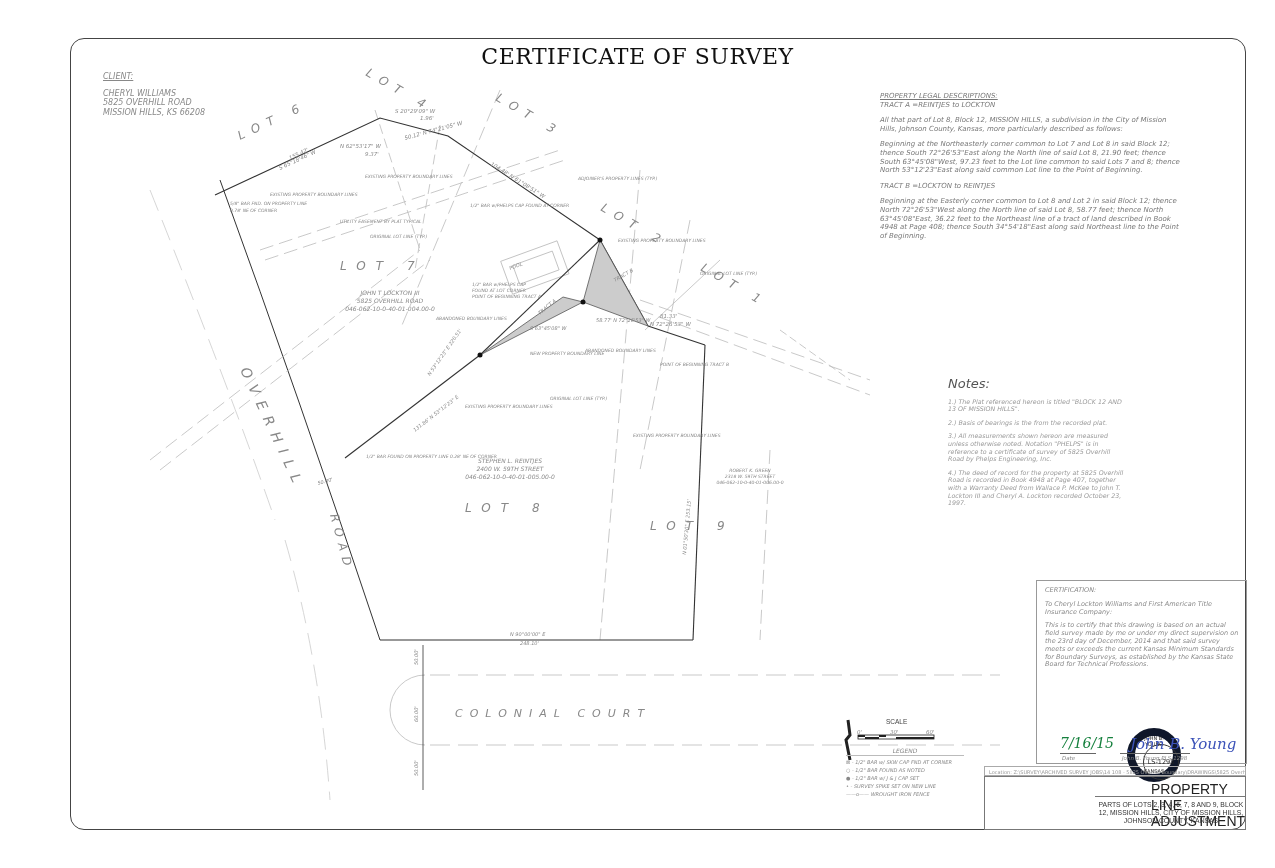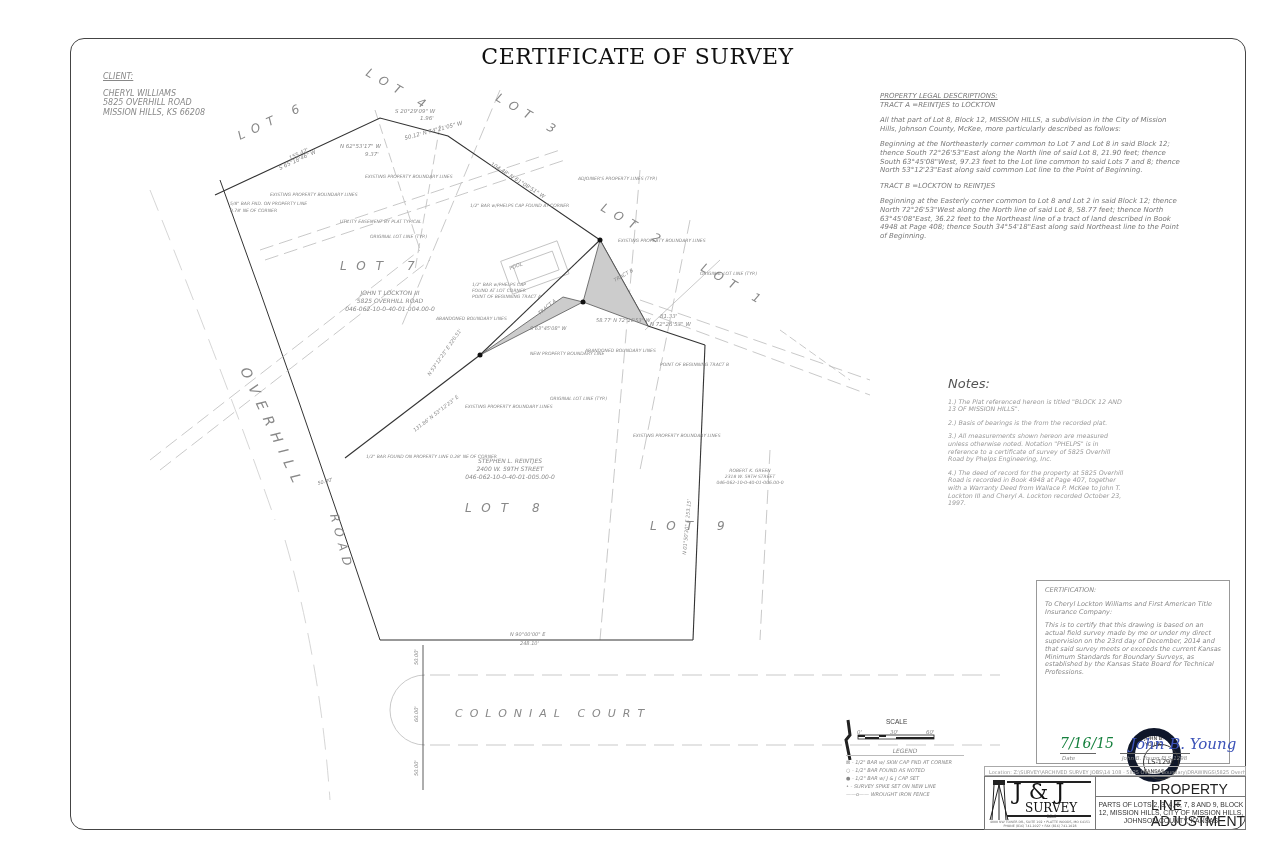--- a/index.html
+++ b/index.html
@@ -7,21 +7,21 @@
   .sheet{position:absolute;left:70px;top:38px;width:1176px;height:792px;border:1.5px solid #444;border-radius:14px;box-sizing:border-box;}
   .title{position:absolute;left:0;width:1275px;top:44px;text-align:center;font-family:"DejaVu Serif",serif;font-size:22px;letter-spacing:0.5px;color:#111;}
   .client{position:absolute;left:103px;top:72px;font-size:8px;line-height:9.5px;color:#888;font-style:italic;}
   .client .hd{text-decoration:underline;margin-bottom:7px;}
   .legal{position:absolute;left:880px;top:92px;width:300px;font-size:7px;line-height:8.6px;color:#777;font-style:italic;}
   .legal .hd{text-decoration:underline;}
   .legal p{margin:0 0 7px 0;}
   .notes{position:absolute;left:948px;top:380px;width:180px;font-size:6.3px;line-height:7.6px;color:#999;font-style:italic;}
   .notes .hd{font-size:13px;color:#555;margin-bottom:10px;}
   .notes p{margin:0 0 6px 0;}
-  .cert{position:absolute;left:1036px;top:580px;width:194px;height:184px;border:1px solid #999;box-sizing:border-box;padding:6px 6px 0 8px;font-size:6.5px;line-height:7.8px;color:#888;font-style:italic;}
+  .cert{position:absolute;left:1036px;top:580px;width:211px;height:184px;border:1px solid #999;box-sizing:border-box;padding:6px 6px 0 8px;font-size:6.5px;line-height:7.8px;color:#888;font-style:italic;}
   .cert p{margin:0 0 6px 0;}
   .seal{position:absolute;left:1127px;top:728px;width:54px;height:54px;border:8px solid #0f172a;border-radius:50%;text-align:center;font-size:6px;color:#222;box-sizing:border-box;}
   .seal .inner{position:absolute;left:8px;top:8px;width:34px;height:34px;border:1px solid #333;border-radius:50%;line-height:34px;font-size:6.5px;font-style:normal;}
   .seal .top{position:absolute;left:0;right:0;top:-1px;font-size:5px;font-style:normal;}
   .seal .bot{position:absolute;left:0;right:0;bottom:0px;font-size:5px;font-style:normal;}
   .date-sig{position:absolute;left:1060px;top:735px;font-family:"DejaVu Serif",serif;font-style:italic;font-size:14px;color:#15803d;}
   .sig{position:absolute;left:1130px;top:735px;font-family:"DejaVu Serif",serif;font-style:italic;font-size:15px;color:#3b52b8;}
   .sigline{position:absolute;border-top:1px solid #666;}
   .sm-lbl{position:absolute;font-size:5.5px;color:#888;font-style:italic;}
   .location{position:absolute;left:984px;top:766px;width:262px;height:10px;border:1px solid #aaa;font-size:5px;line-height:10px;color:#999;padding-left:4px;box-sizing:border-box;white-space:nowrap;overflow:hidden;}
@@ -184,21 +184,21 @@
   <text x="660" y="366" font-size="4.5">POINT OF BEGINNING TRACT B</text>
   <text x="465" y="408" font-size="4.5">EXISTING PROPERTY BOUNDARY LINES</text>
   <text x="550" y="400" font-size="4.5">ORIGINAL LOT LINE (TYP.)</text>
   <text x="633" y="437" font-size="4.5">EXISTING PROPERTY BOUNDARY LINES</text>
   <text x="366" y="458" font-size="4.5">1/2" BAR FOUND ON PROPERTY LINE 0.28' NE OF CORNER</text>
 </svg>
 
 <div class="legal">
   <div class="hd">PROPERTY LEGAL DESCRIPTIONS:</div>
   <p>TRACT A =REINTJES to LOCKTON</p>
-  <p>All that part of Lot 8, Block 12, MISSION HILLS, a subdivision in the City of Mission Hills, Johnson County, McKee, more particularly described as follows:</p>
+  <p>All that part of Lot 8, Block 12, MISSION HILLS, a subdivision in the City of Mission Hills, Johnson County, Kansas, more particularly described as follows:</p>
   <p>Beginning at the Northeasterly corner common to Lot 7 and Lot 8 in said Block 12; thence South 72°26'53"East along the North line of said Lot 8, 21.90 feet; thence South 63°45'08"West, 97.23 feet to the Lot line common to said Lots 7 and 8; thence North 53°12'23"East along said common Lot line to the Point of Beginning.</p>
   <p>TRACT B =LOCKTON to REINTJES</p>
   <p>Beginning at the Easterly corner common to Lot 8 and Lot 2 in said Block 12; thence North 72°26'53"West along the North line of said Lot 8, 58.77 feet; thence North 63°45'08"East, 36.22 feet to the Northeast line of a tract of land described in Book 4948 at Page 408; thence South 34°54'18"East along said Northeast line to the Point of Beginning.</p>
 </div>
 
 <div class="notes">
   <div class="hd">Notes:</div>
   <p>1.) The Plat referenced hereon is titled "BLOCK 12 AND 13 OF MISSION HILLS".</p>
   <p>2.) Basis of bearings is the from the recorded plat.</p>
   <p>3.) All measurements shown hereon are measured unless otherwise noted. Notation "PHELPS" is in reference to a certificate of survey of 5825 Overhill Road by Phelps Engineering, Inc.</p>
@@ -230,28 +230,16 @@
   <div class="hd">LEGEND</div>
   <div class="row"><span>⊠ </span><span>- 1/2" BAR w/ SKW CAP FND AT CORNER</span></div>
   <div class="row"><span>○ </span><span>- 1/2" BAR FOUND AS NOTED</span></div>
   <div class="row"><span>● </span><span>- 1/2" BAR w/ J &amp; J CAP SET</span></div>
   <div class="row"><span>• </span><span>- SURVEY SPIKE SET ON NEW LINE</span></div>
   <div class="row"><span>——o—— </span><span>WROUGHT IRON FENCE</span></div>
 </div>
 
 <div class="location">Location: Z:\SURVEY\ARCHIVED SURVEY JOBS\14 108 - 5825 Overhill Boundary\DRAWINGS\5825 Overhill.dwg</div>
 <div class="tblock">
-  <div class="logo">
-    <svg width="22" height="40" style="position:absolute;left:3px;top:3px;">
-      <rect x="5" y="0" width="12" height="5" fill="#222"></rect>
-      <path d="M11 5 L2 40 M11 5 L11 40 M11 5 L20 40 M6 5 L4 40 M16 5 L18 40" stroke="#222" stroke-width="1" fill="none"></path>
-    </svg>
-    <div class="bar1"></div>
-    <div class="jj">J &amp; J</div>
-    <div class="bar2"></div>
-    <div class="sv">SURVEY</div>
-    <div class="llc">LLC</div>
-    <div class="addr">4000 NW TOWER DR., SUITE 102 • PLATTE WOODS, MO 64151 PHONE (816) 741-1027 • FAX (816) 741-1028</div>
-  </div>
   <div class="proj">PROPERTY LINE ADJUSTMENT</div>
   <div class="projline"></div>
   <div class="desc">PARTS OF LOTS 2, 3, 4, 6, 7, 8 AND 9, BLOCK 12, MISSION HILLS, CITY OF MISSION HILLS, JOHNSON COUNTY, KANSAS</div>
 </div>
 
 </body></html>

